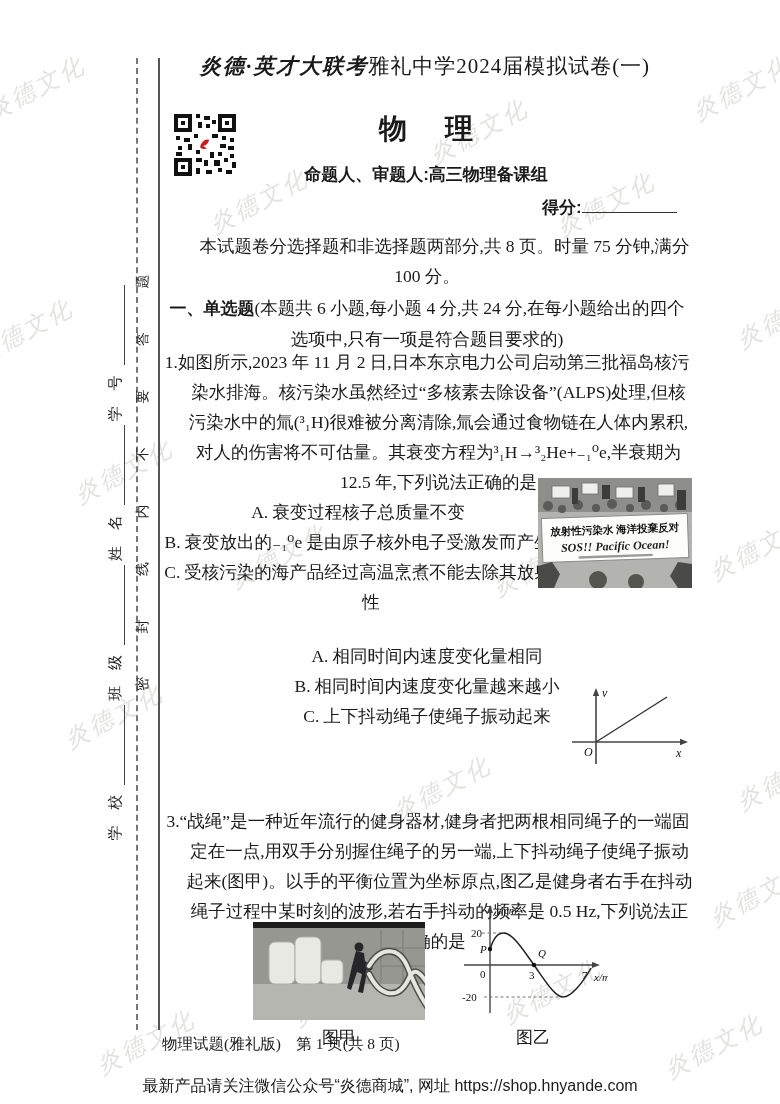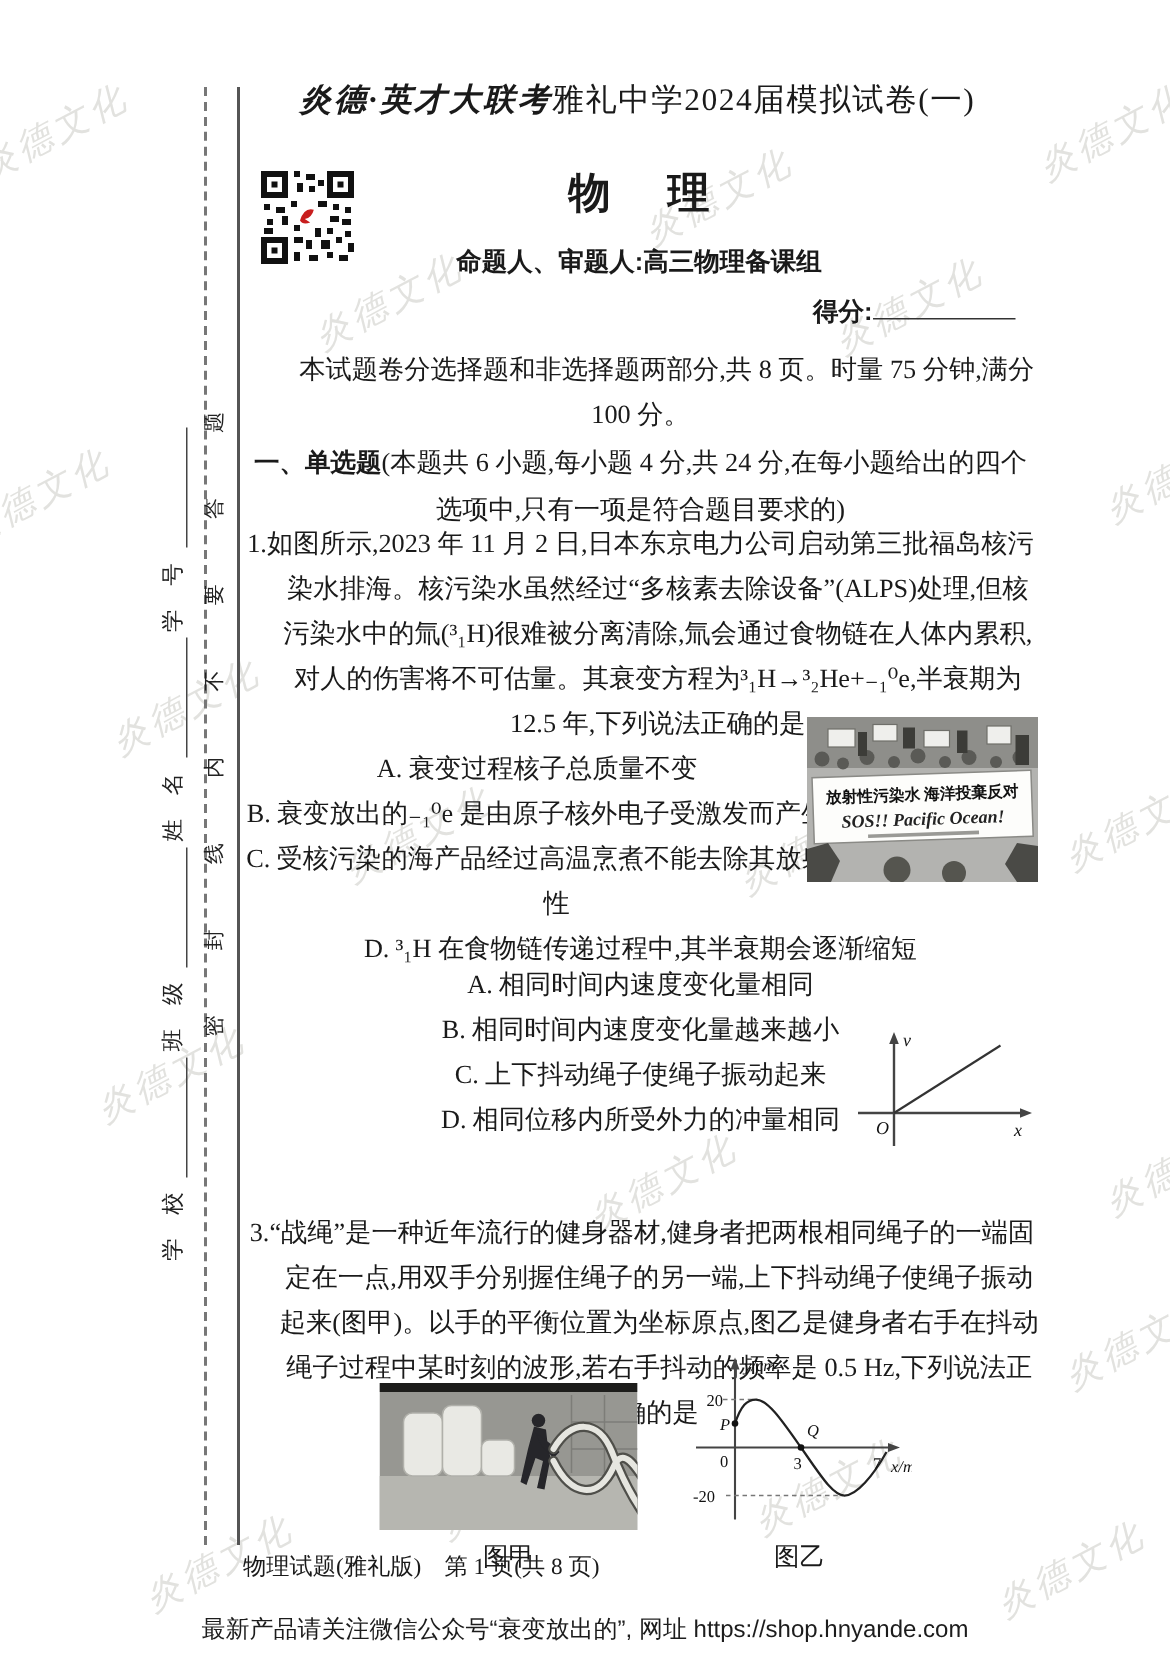--- a/index.html
+++ b/index.html
@@ -174,21 +174,20 @@
 <div class="sec bodytext">
   <span class="secno">一、单选题</span><span>(本题共 6 小题,每小题 4 分,共 24 分,在每小题给出的四个选项中,只有一项是符合题目要求的)</span>
 </div>
 
 <div class="q1 bodytext">
   <div class="question"><span class="olabel">1.</span><span>如图所示,2023 年 11 月 2 日,日本东京电力公司启动第三批福岛核污染水排海。核污染水虽然经过“多核素去除设备”(ALPS)处理,但核污染水中的氚(³₁H)很难被分离清除,氚会通过食物链在人体内累积,对人的伤害将不可估量。其衰变方程为³₁H→³₂He+₋₁⁰e,半衰期为12.5 年,下列说法正确的是</span></div>
   <div class="opts">
     <div class="opt narrow"><span class="olabel">A.</span><span>衰变过程核子总质量不变</span></div>
     <div class="opt narrow"><span class="olabel">B.</span><span>衰变放出的₋₁⁰e 是由原子核外电子受激发而产生</span></div>
     <div class="opt narrow"><span class="olabel">C.</span><span>受核污染的海产品经过高温烹煮不能去除其放射性</span></div>
-    <div class="opt"><span class="olabel">D.</span><span>³₁H 在食物链传递过程中,其半衰期会逐渐缩短</span></div>
   </div>
 </div>
 
 <div class="protest">
   <svg viewBox="0 0 154 110" width="154" height="110">
     <rect x="0" y="0" width="154" height="110" fill="#b3b3b0"></rect>
     <rect x="0" y="0" width="154" height="34" fill="#8e8e8a"></rect>
     <g fill="#5a5a56">
       <circle cx="10" cy="28" r="5"></circle>
         <circle cx="24" cy="31" r="4"></circle>
@@ -225,21 +224,20 @@
       <circle cx="98" cy="104" r="8" fill="#55554f"></circle>
     </g>
   </svg>
 </div>
 
 <div class="q2 bodytext">
   <div class="opts">
     <div class="opt"><span class="olabel">A.</span><span>相同时间内速度变化量相同</span></div>
     <div class="opt"><span class="olabel">B.</span><span>相同时间内速度变化量越来越小</span></div>
     <div class="opt"><span class="olabel">C.</span><span>上下抖动绳子使绳子振动起来</span></div>
-    <div class="opt"><span class="olabel">D.</span><span>相同位移内所受外力的冲量相同</span></div>
   </div>
 </div>
 
 <div class="vxgraph">
   <svg viewBox="0 0 122 86" width="122" height="86">
     <line x1="26" y1="80" x2="26" y2="8" stroke="#444" stroke-width="1.6"></line>
     <polygon points="26,4 22.8,12 29.2,12" fill="#444"></polygon>
     <line x1="2" y1="58" x2="114" y2="58" stroke="#444" stroke-width="1.6"></line>
     <polygon points="118,58 110,54.8 110,61.2" fill="#444"></polygon>
     <line x1="26" y1="58" x2="97" y2="13" stroke="#333" stroke-width="1.4"></line>
@@ -305,13 +303,13 @@
     <text x="124" y="78" font-size="11" fill="#111">7</text>
     <text x="22" y="52" font-size="11" font-style="italic" fill="#111">P</text>
     <text x="80" y="56" font-size="11" font-style="italic" fill="#111">Q</text>
   </svg>
 </div>
 
 <div class="figlabel f1">图甲</div>
 <div class="figlabel f2">图乙</div>
 
 <div class="pageinfo">物理试题(雅礼版)　第 1 页(共 8 页)</div>
-<div class="promo">最新产品请关注微信公众号“衰变放出的”, 网址 https://shop.hnyande.com</div>
+<div class="promo">最新产品请关注微信公众号“炎德商城”, 网址 https://shop.hnyande.com</div>
 
 </body></html>

